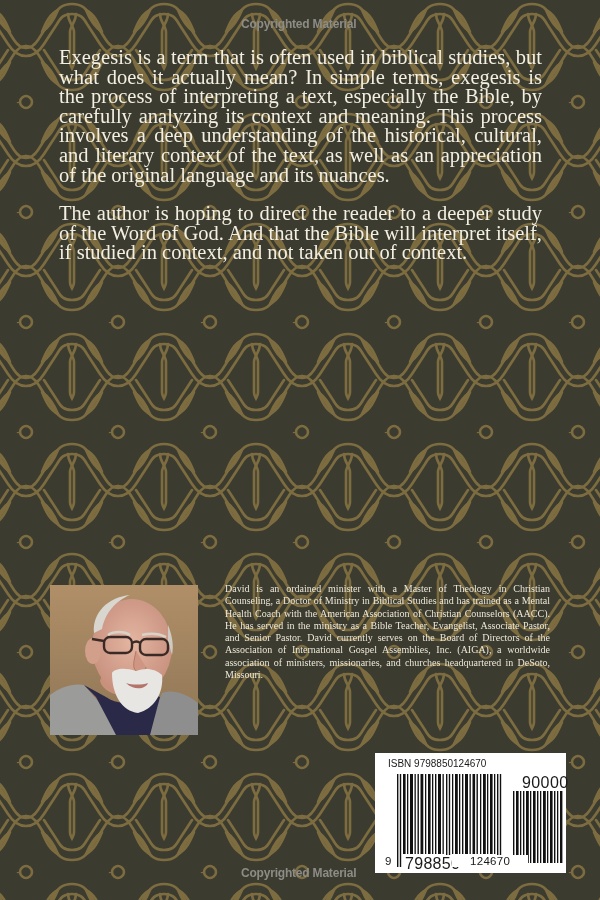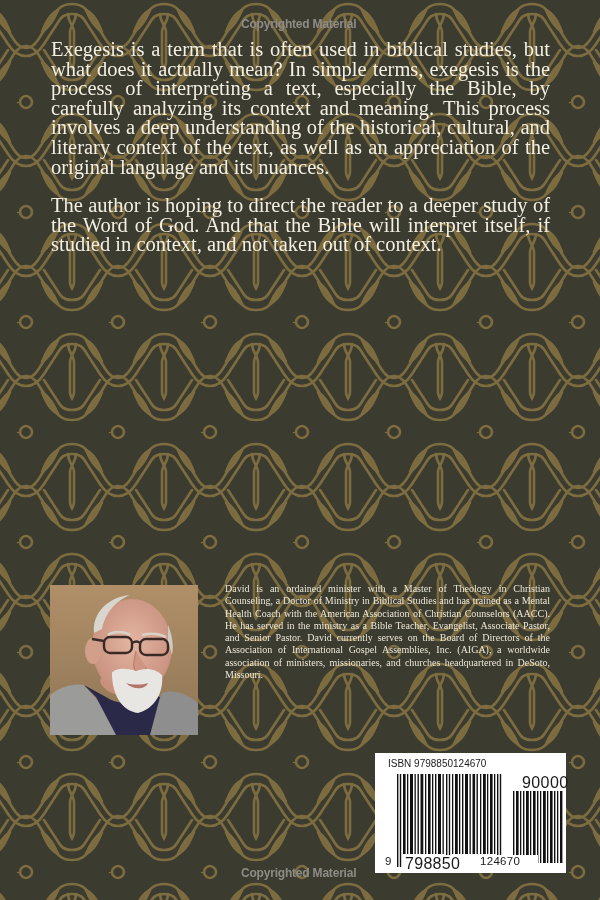--- a/index.html
+++ b/index.html
@@ -49,21 +49,21 @@
       top: 40px;
       width: 499px;
       font-family: "Liberation Serif", serif;
       font-size: 20.5px;
       line-height: 19.6px;
       color: #f3efe2;
       text-align: justify;
       text-align-last: left;
     }
     .blurb p {
-      margin: 0;
+      margin: 8px;
       hyphens: none;
     }
     .blurb p + p {
       margin-top: 19px;
     }
     .author-photo {
       position: absolute;
       left: 50px;
       top: 585px;
       width: 148px;
@@ -137,21 +137,21 @@
       top: 102px;
       font-family: "Liberation Sans", sans-serif;
       font-size: 16px;
       color: #1a1a1a;
       background: #fff;
       padding: 0 1px;
       letter-spacing: 0.3px;
     }
     .digit-g2 {
       position: absolute;
-      left: 87px;
+      left: 77px;
       top: 102px;
       font-family: "Liberation Sans", sans-serif;
       font-size: 11.5px;
       color: #1a1a1a;
       background: #fff;
       padding: 0 18px;
       letter-spacing: 0.3px;
     }
   </style>
 </head>

